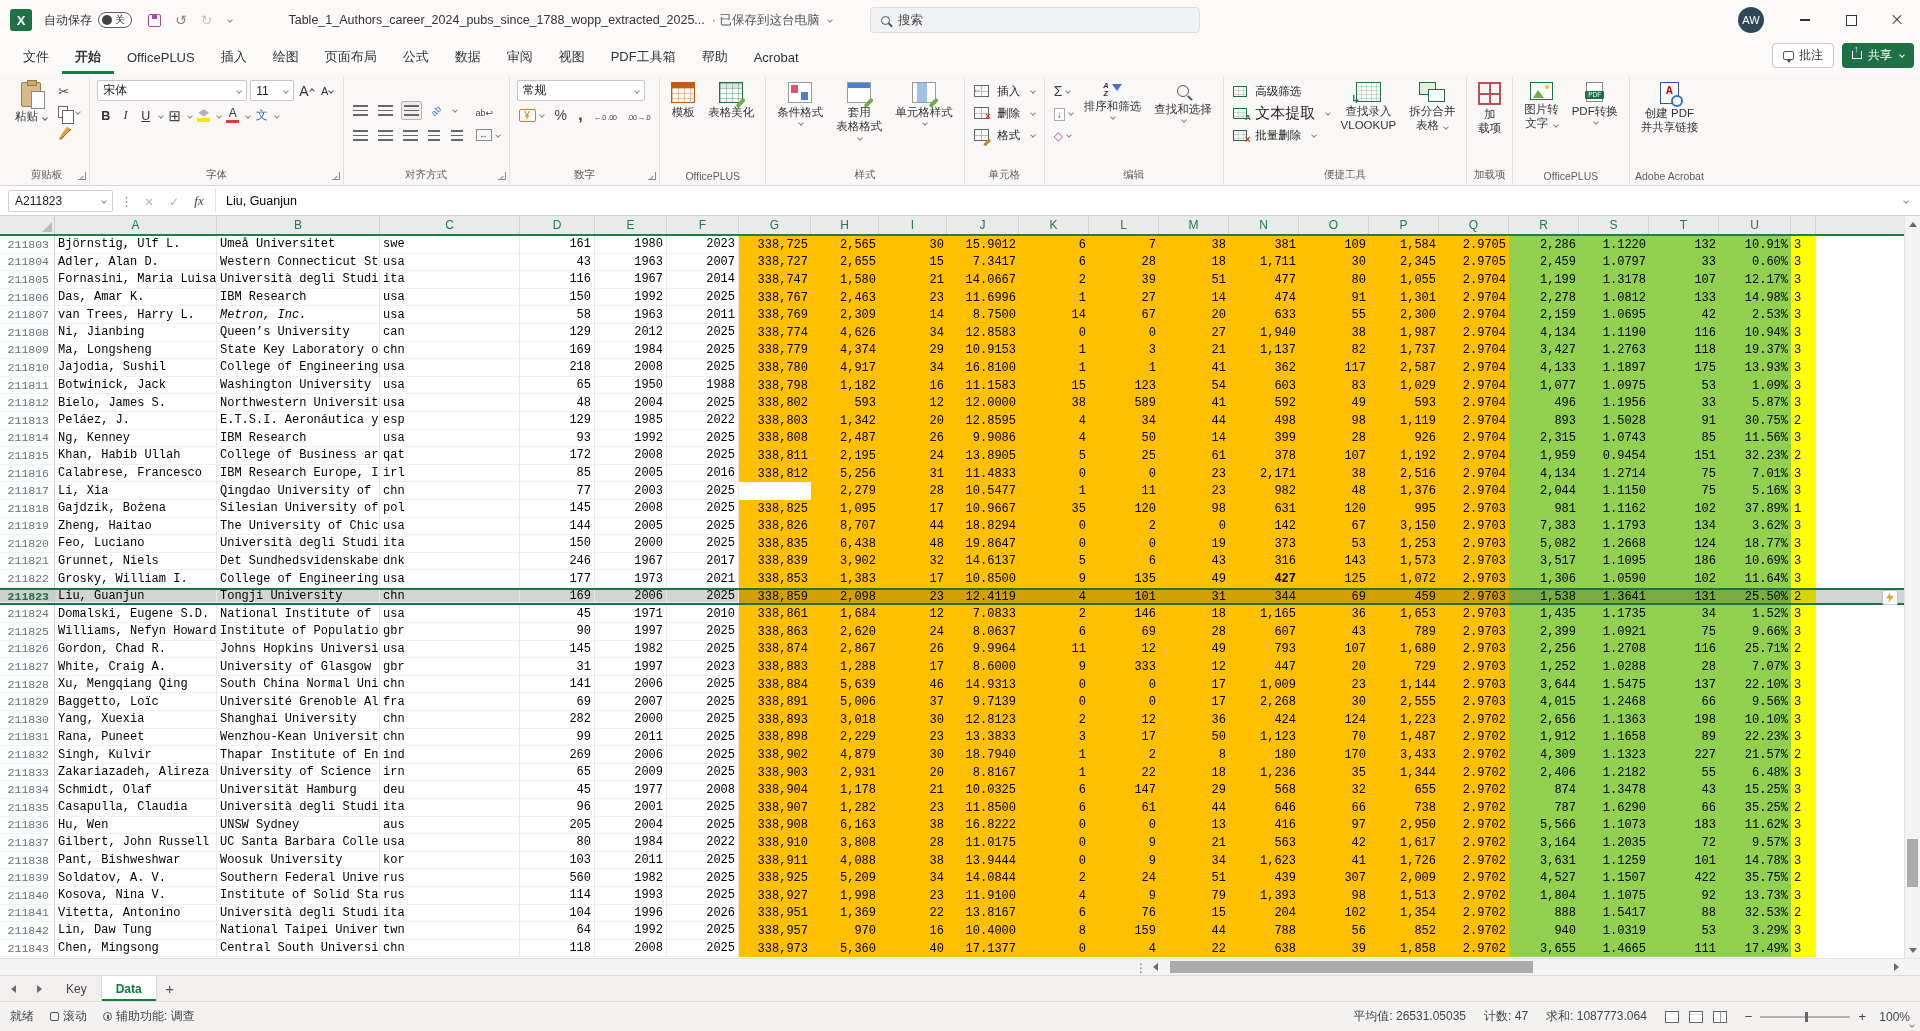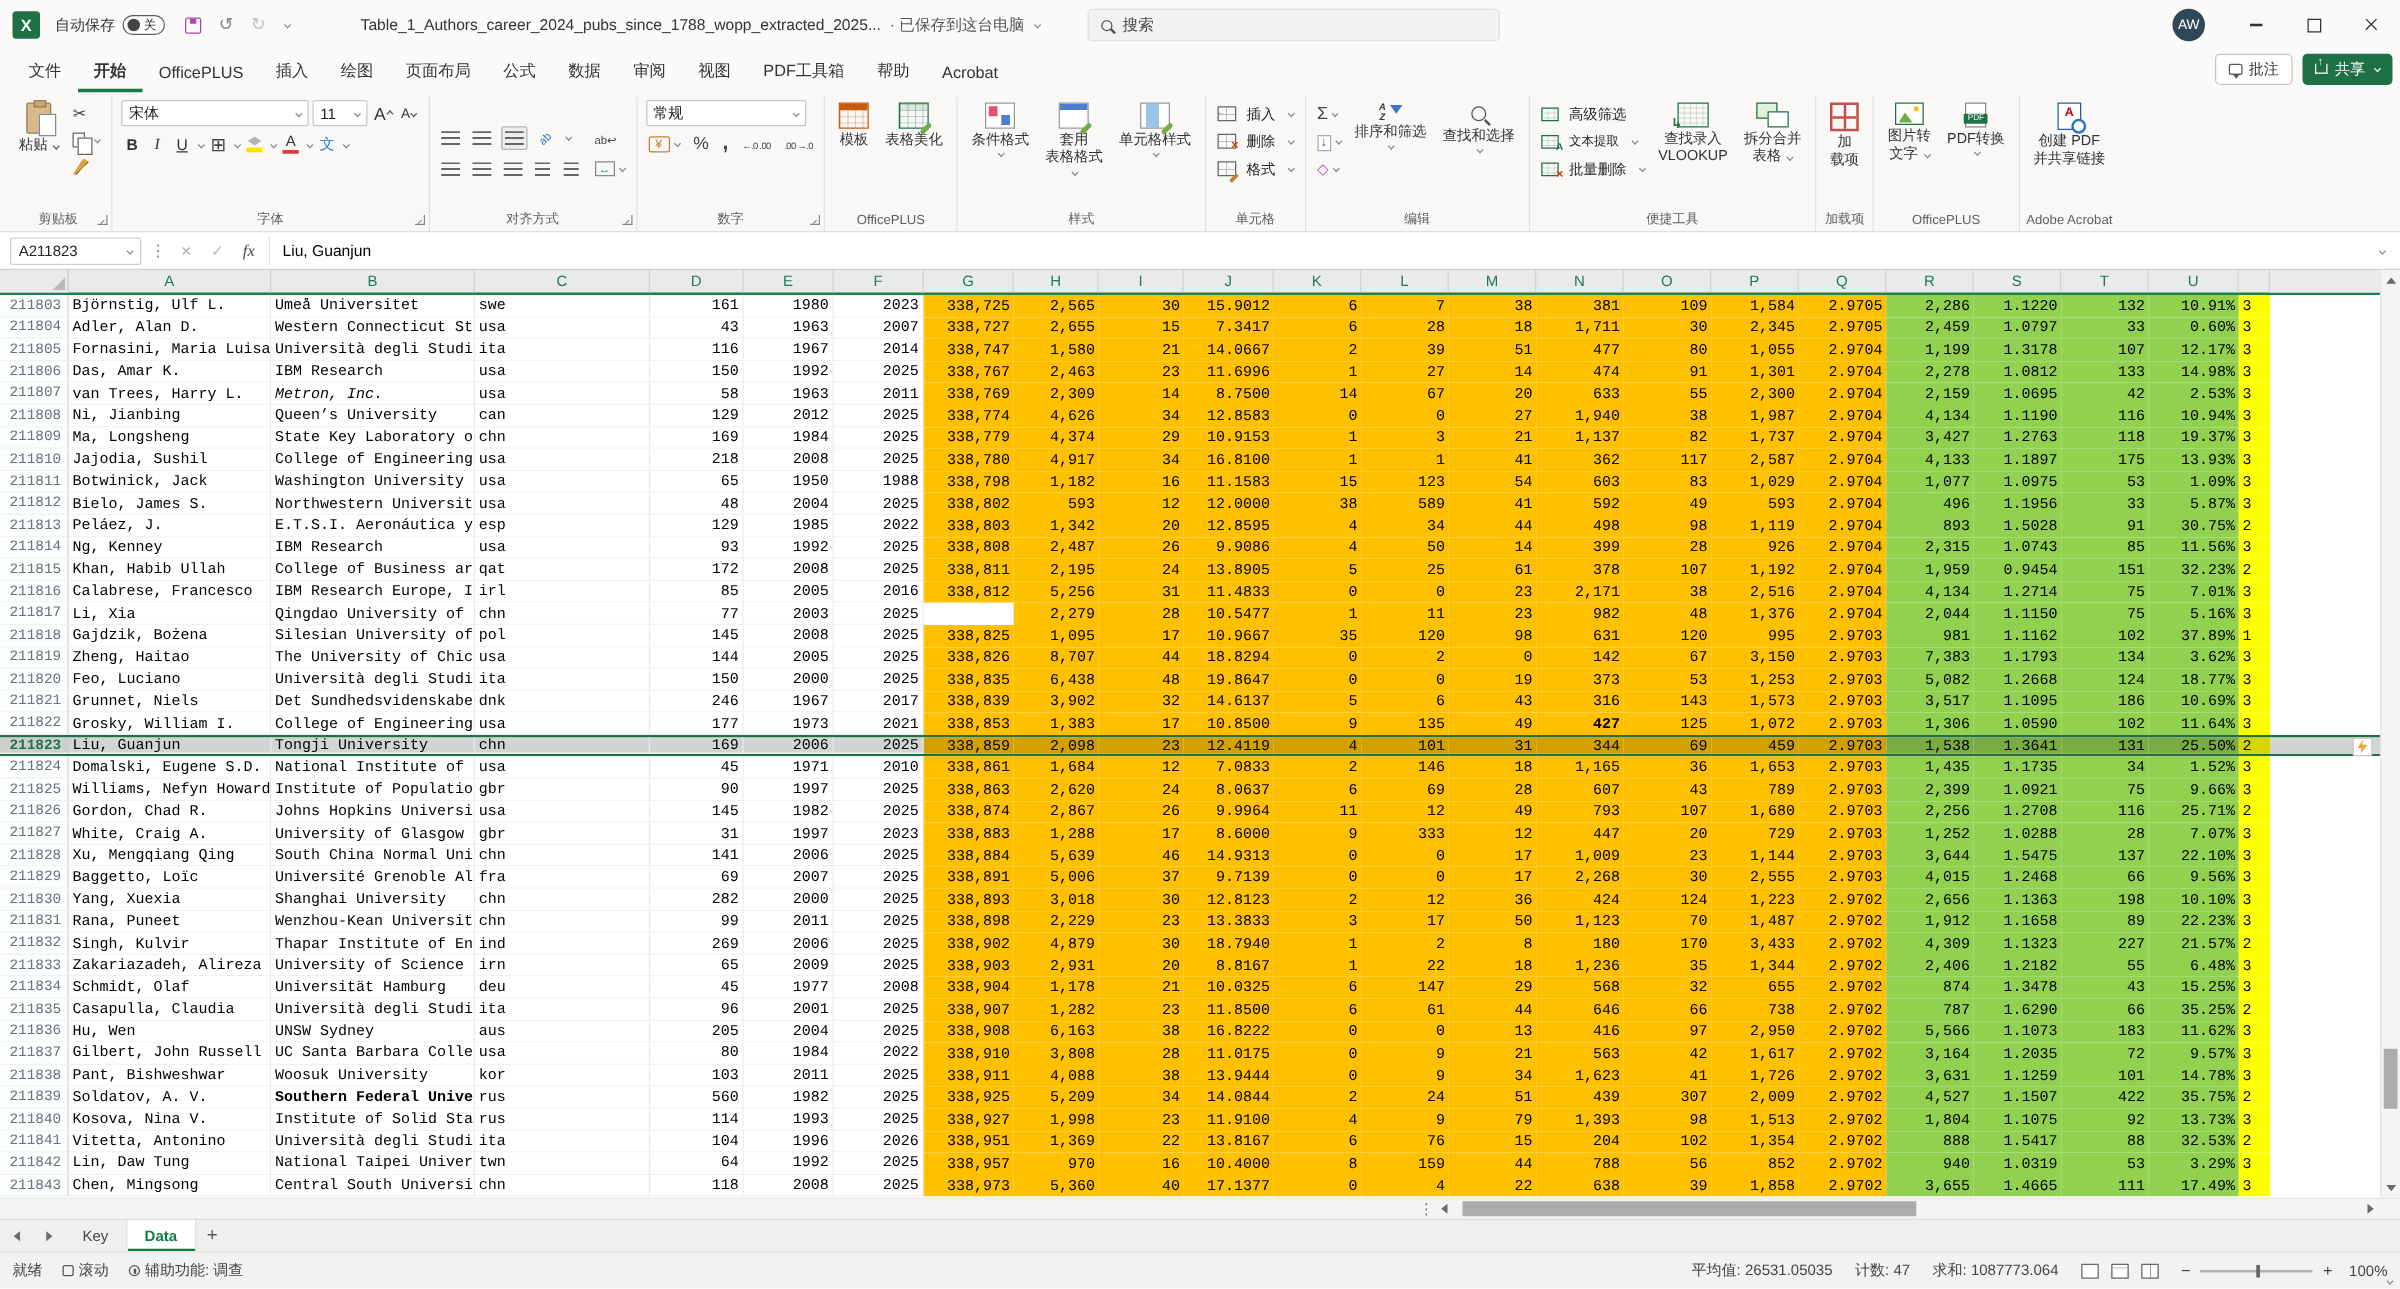--- a/index.html
+++ b/index.html
@@ -519,21 +519,21 @@
           <span class="chev sm gray"></span>
         </div>
     </div>
     <span class="glabel">编辑</span>
   </div>
 
   <div class="rgroup">
     <div class="rg-content">
       <div class="rcol" style="gap:4px;padding-top:2px">
         <span class="mini"><span class="gtbl"></span>&nbsp;<span style="font-size:11.5px">高级筛选</span></span>
-        <span class="mini"><span class="gtbl txt"></span>&nbsp;<span style="font-size:10px">文本提取</span>&nbsp;<span class="chev sm gray"></span></span>
+        <span class="mini"><span class="gtbl txt"></span>&nbsp;<span style="font-size:15px">文本提取</span>&nbsp;<span class="chev sm gray"></span></span>
         <span class="mini"><span class="gtbl bdel"></span>&nbsp;<span style="font-size:11.5px">批量删除</span>&nbsp;<span class="chev sm gray"></span></span>
       </div>
       <div class="bigbtn">
           <span class="gtbl big"></span>
           <span class="lbl2">
             <span>查找录入</span>
             <span>VLOOKUP</span>
           </span>
         </div>
       <div class="bigbtn">
@@ -1575,21 +1575,21 @@
         <div class="cell zgreen ar" style="width: 70px;">3,631</div>
         <div class="cell zgreen ar" style="width: 70px;">1.1259</div>
         <div class="cell zgreen ar" style="width: 70px;">101</div>
         <div class="cell zgreen ar" style="width: 72px;">14.78%</div>
         <div class="cell zyellow al" style="width: 25px;">3</div>
         <div class="fill"></div>
       </div>
       <div class="grow">
         <div class="rn">211839</div>
         <div class="cell zwhite al" style="width: 162px;">Soldatov, A. V.</div>
-        <div class="cell zwhite al" style="width: 163px; font-weight: bold;">Southern Federal Unive</div>
+        <div class="cell zwhite al" style="width: 163px;">Southern Federal Unive</div>
         <div class="cell zwhite al" style="width: 140px;">rus</div>
         <div class="cell zwhite ar" style="width: 75px;">560</div>
         <div class="cell zwhite ar" style="width: 72px;">1982</div>
         <div class="cell zwhite ar" style="width: 72px;">2025</div>
         <div class="cell zorange ar" style="width: 72px;">338,925</div>
         <div class="cell zorange ar" style="width: 68px;">5,209</div>
         <div class="cell zorange ar" style="width: 68px;">34</div>
         <div class="cell zorange ar" style="width: 72px;">14.0844</div>
         <div class="cell zorange ar" style="width: 70px;">2</div>
         <div class="cell zorange ar" style="width: 70px;">24</div>

